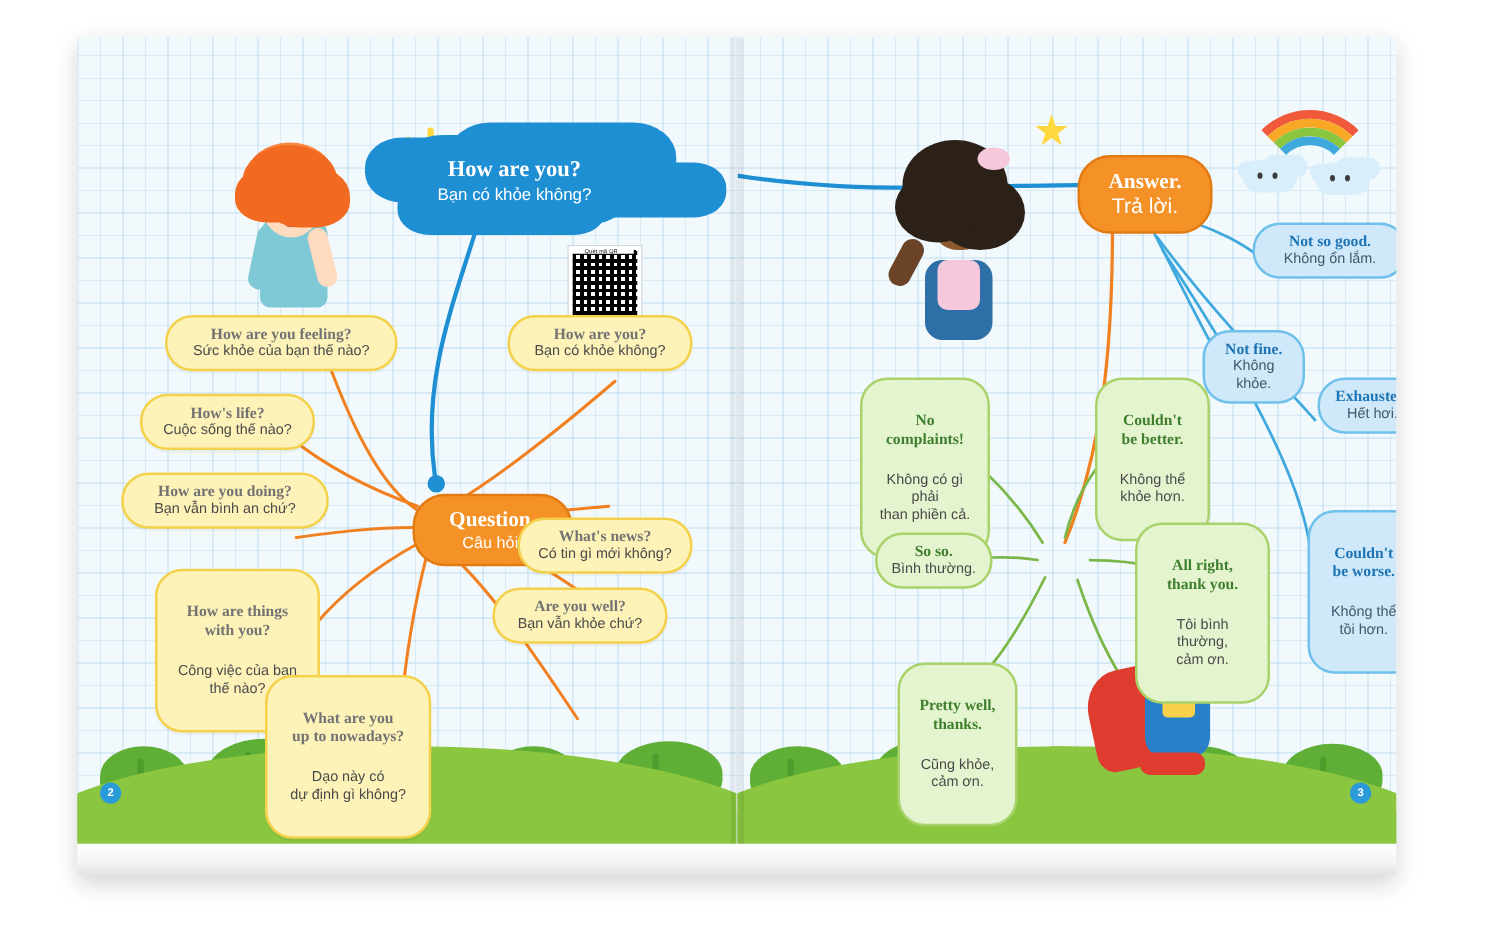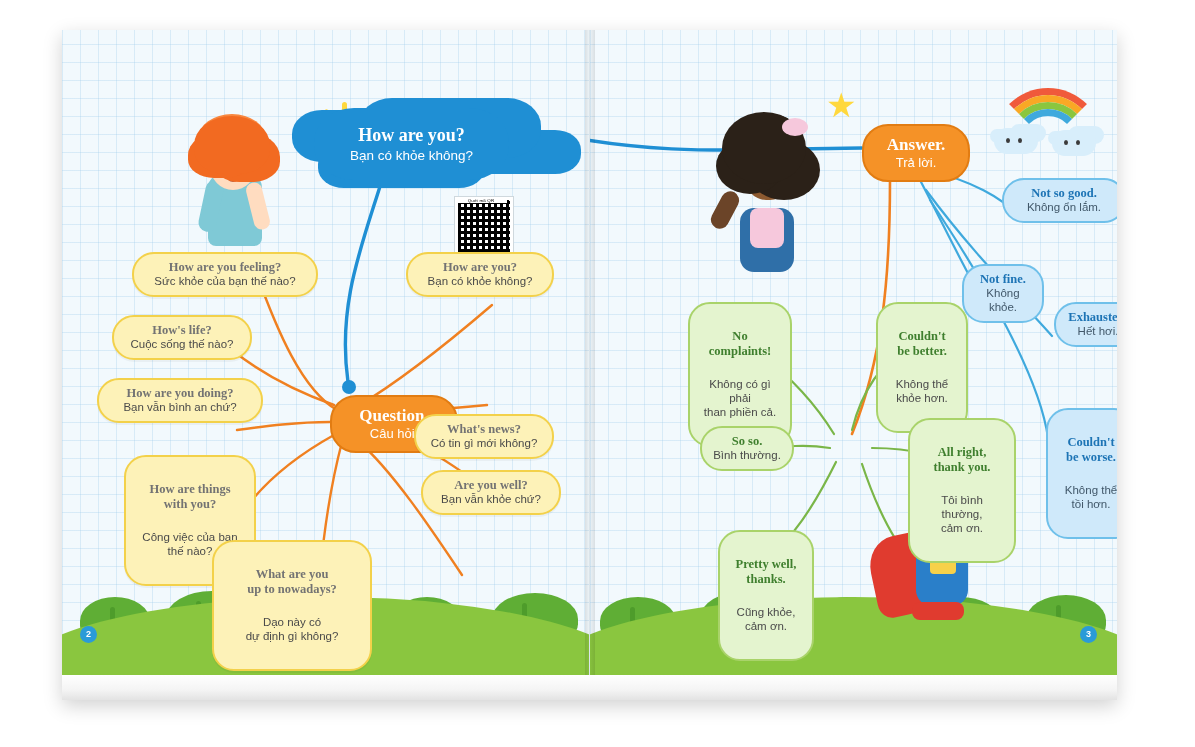--- a/index.html
+++ b/index.html
@@ -189,21 +189,21 @@
   .hub-question .vi { color: #fff; font-size: 13px; }
 
   .hub-answer {
     background: #f59227;
     border: 2px solid #e27c12;
     color: #fff;
     border-radius: 26px;
     padding: 9px 16px;
   }
   .hub-answer .en { color: #fff; font-size: 17px; }
-  .hub-answer .vi { color: #fff; font-size: 13px; }
+  .hub-answer .vi { color: #fff; font-size: 17px; }
 
   .hub-fine {
     background: #dff0c8;
     border: 2px solid #a9d36a;
     border-radius: 28px;
     padding: 8px 12px;
   }
   .hub-fine .en { color: #3f7f2e; font-size: 13px; }
   .hub-fine .vi { color: #4a4a4a; font-size: 12px; }
 
@@ -459,29 +459,29 @@
         <span class="vi">Bạn vẫn bình an chứ?</span>
       </div>
 
       <div class="node n-yellow" style="left:62px; top:425px; width:132px; white-space:pre-line;">
         <span class="en">How are things
 with you?</span>
         <span class="vi">Công việc của bạn
 thế nào?</span>
       </div>
 
-      <div class="node n-yellow" style="left:150px; top:510px; width:160px; white-space:pre-line;">
+      <div class="node n-yellow" style="left:150px; top:510px; width:133px; white-space:pre-line;">
         <span class="en">What are you
 up to nowadays?</span>
         <span class="vi">Dạo này có
 dự định gì không?</span>
       </div>
 
 
-      <div class="node n-yellow" style="left:359px; top:440px; width:140px;">
+      <div class="node n-yellow" style="left:332px; top:440px; width:140px;">
         <span class="en">Are you well?</span>
         <span class="vi">Bạn vẫn khỏe chứ?</span>
       </div>
 
       <div class="node n-yellow" style="left:352px; top:352px; width:140px;margin-top:32px;">
         <span class="en">What's news?</span>
         <span class="vi">Có tin gì mới không?</span>
       </div>
 
       <div class="node n-yellow" style="left:344px; top:222px; width:148px;">

